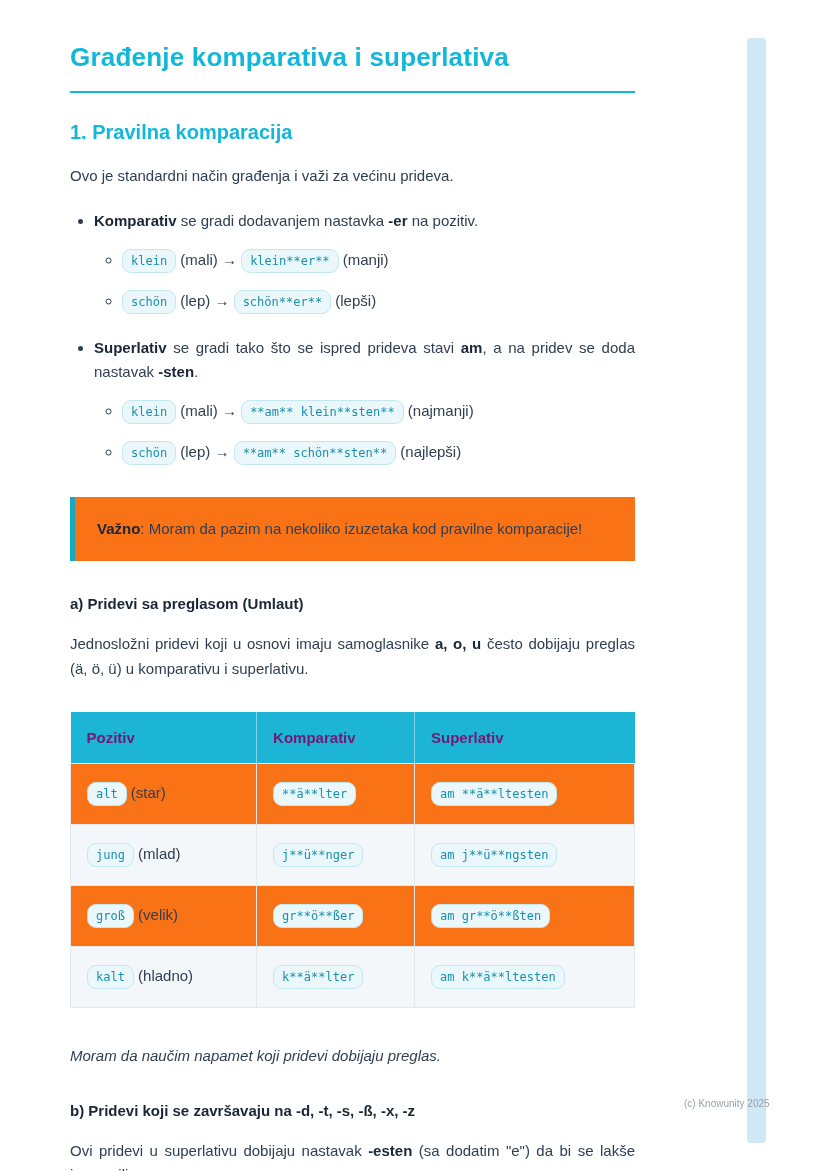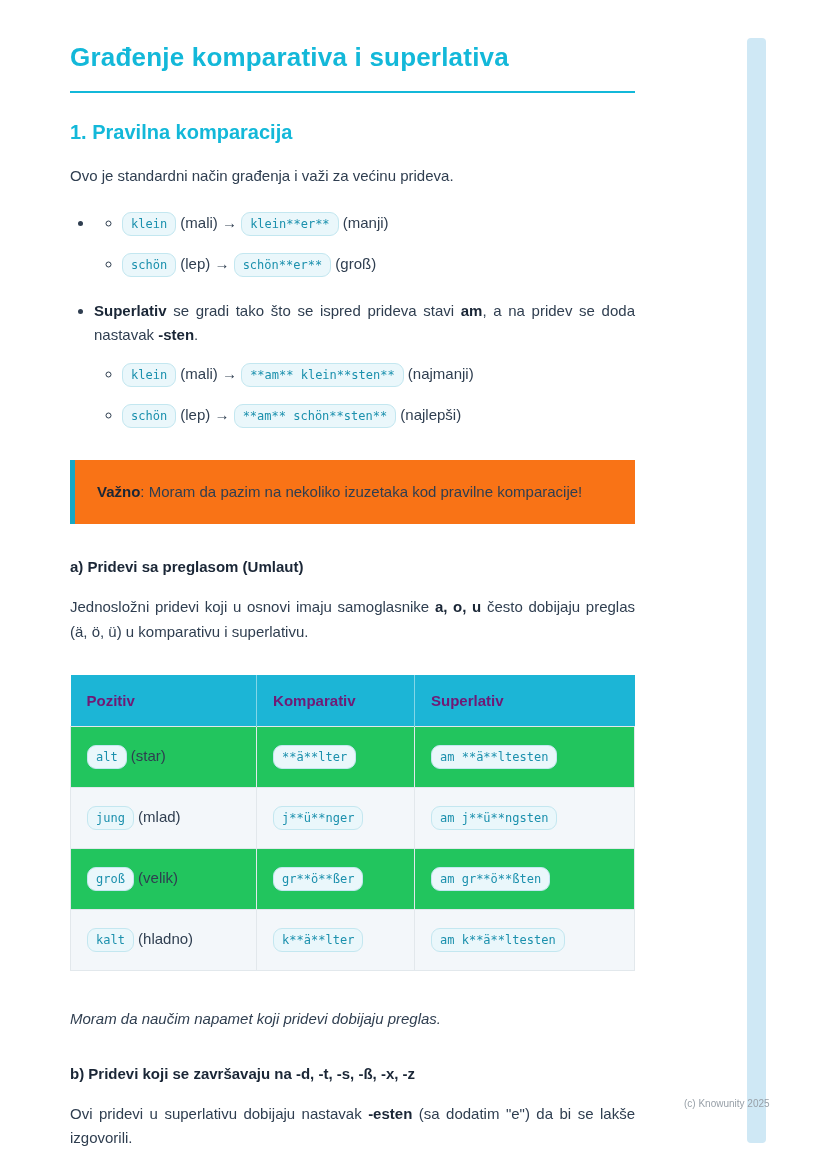--- a/index.html
+++ b/index.html
@@ -115,21 +115,21 @@
     background: #1cb5d6;
     color: #701a75;
     font-weight: bold;
     text-align: left;
     padding: 17px 16px;
   }
   table.cmp-table th + th { border-left: 1px solid rgba(255,255,255,0.45); }
   table.cmp-table td {
     padding: 18px 16px;
     border: 1px solid #e2e8ec;
-    background: #22c55e;
+    background: #f97316;
   }
   table.cmp-table tbody tr:nth-child(even) td { background: #f3f7fa; }
 
   .note {
     margin-top: 36px;
     font-size: 15px;
     font-style: italic;
     line-height: 1.6;
   }
 
@@ -153,26 +153,27 @@
   <div class="content">
 
     <h1>Građenje komparativa i superlativa</h1>
 
     <h2>1. Pravilna komparacija</h2>
 
     <p class="body">Ovo je standardni način građenja i važi za većinu prideva.</p>
 
     <ul class="main-list">
       <li>
+        <span><strong>Komparativ</strong><span> se gradi dodavanjem nastavka </span><strong>-er</strong><span> na pozitiv.</span></span>
         <ul class="sub-list">
           <li>
             <span><code class="chip">klein</code><span> (mali) → </span><code class="chip">klein**er**</code><span> (manji)</span></span>
           </li>
           <li>
-            <span><code class="chip">schön</code><span> (lep) → </span><code class="chip">schön**er**</code><span> (groß)</span></span>
+            <span><code class="chip">schön</code><span> (lep) → </span><code class="chip">schön**er**</code><span> (lepši)</span></span>
           </li>
         </ul>
       </li>
       <li>
         <span><strong>Superlativ</strong><span> se gradi tako što se ispred prideva stavi </span><strong>am</strong><span>, a na pridev se doda nastavak </span><strong>-sten</strong><span>.</span></span>
         <ul class="sub-list">
           <li>
             <span><code class="chip">klein</code><span> (mali) → </span><code class="chip">**am** klein**sten**</code><span> (najmanji)</span></span>
           </li>
           <li>

